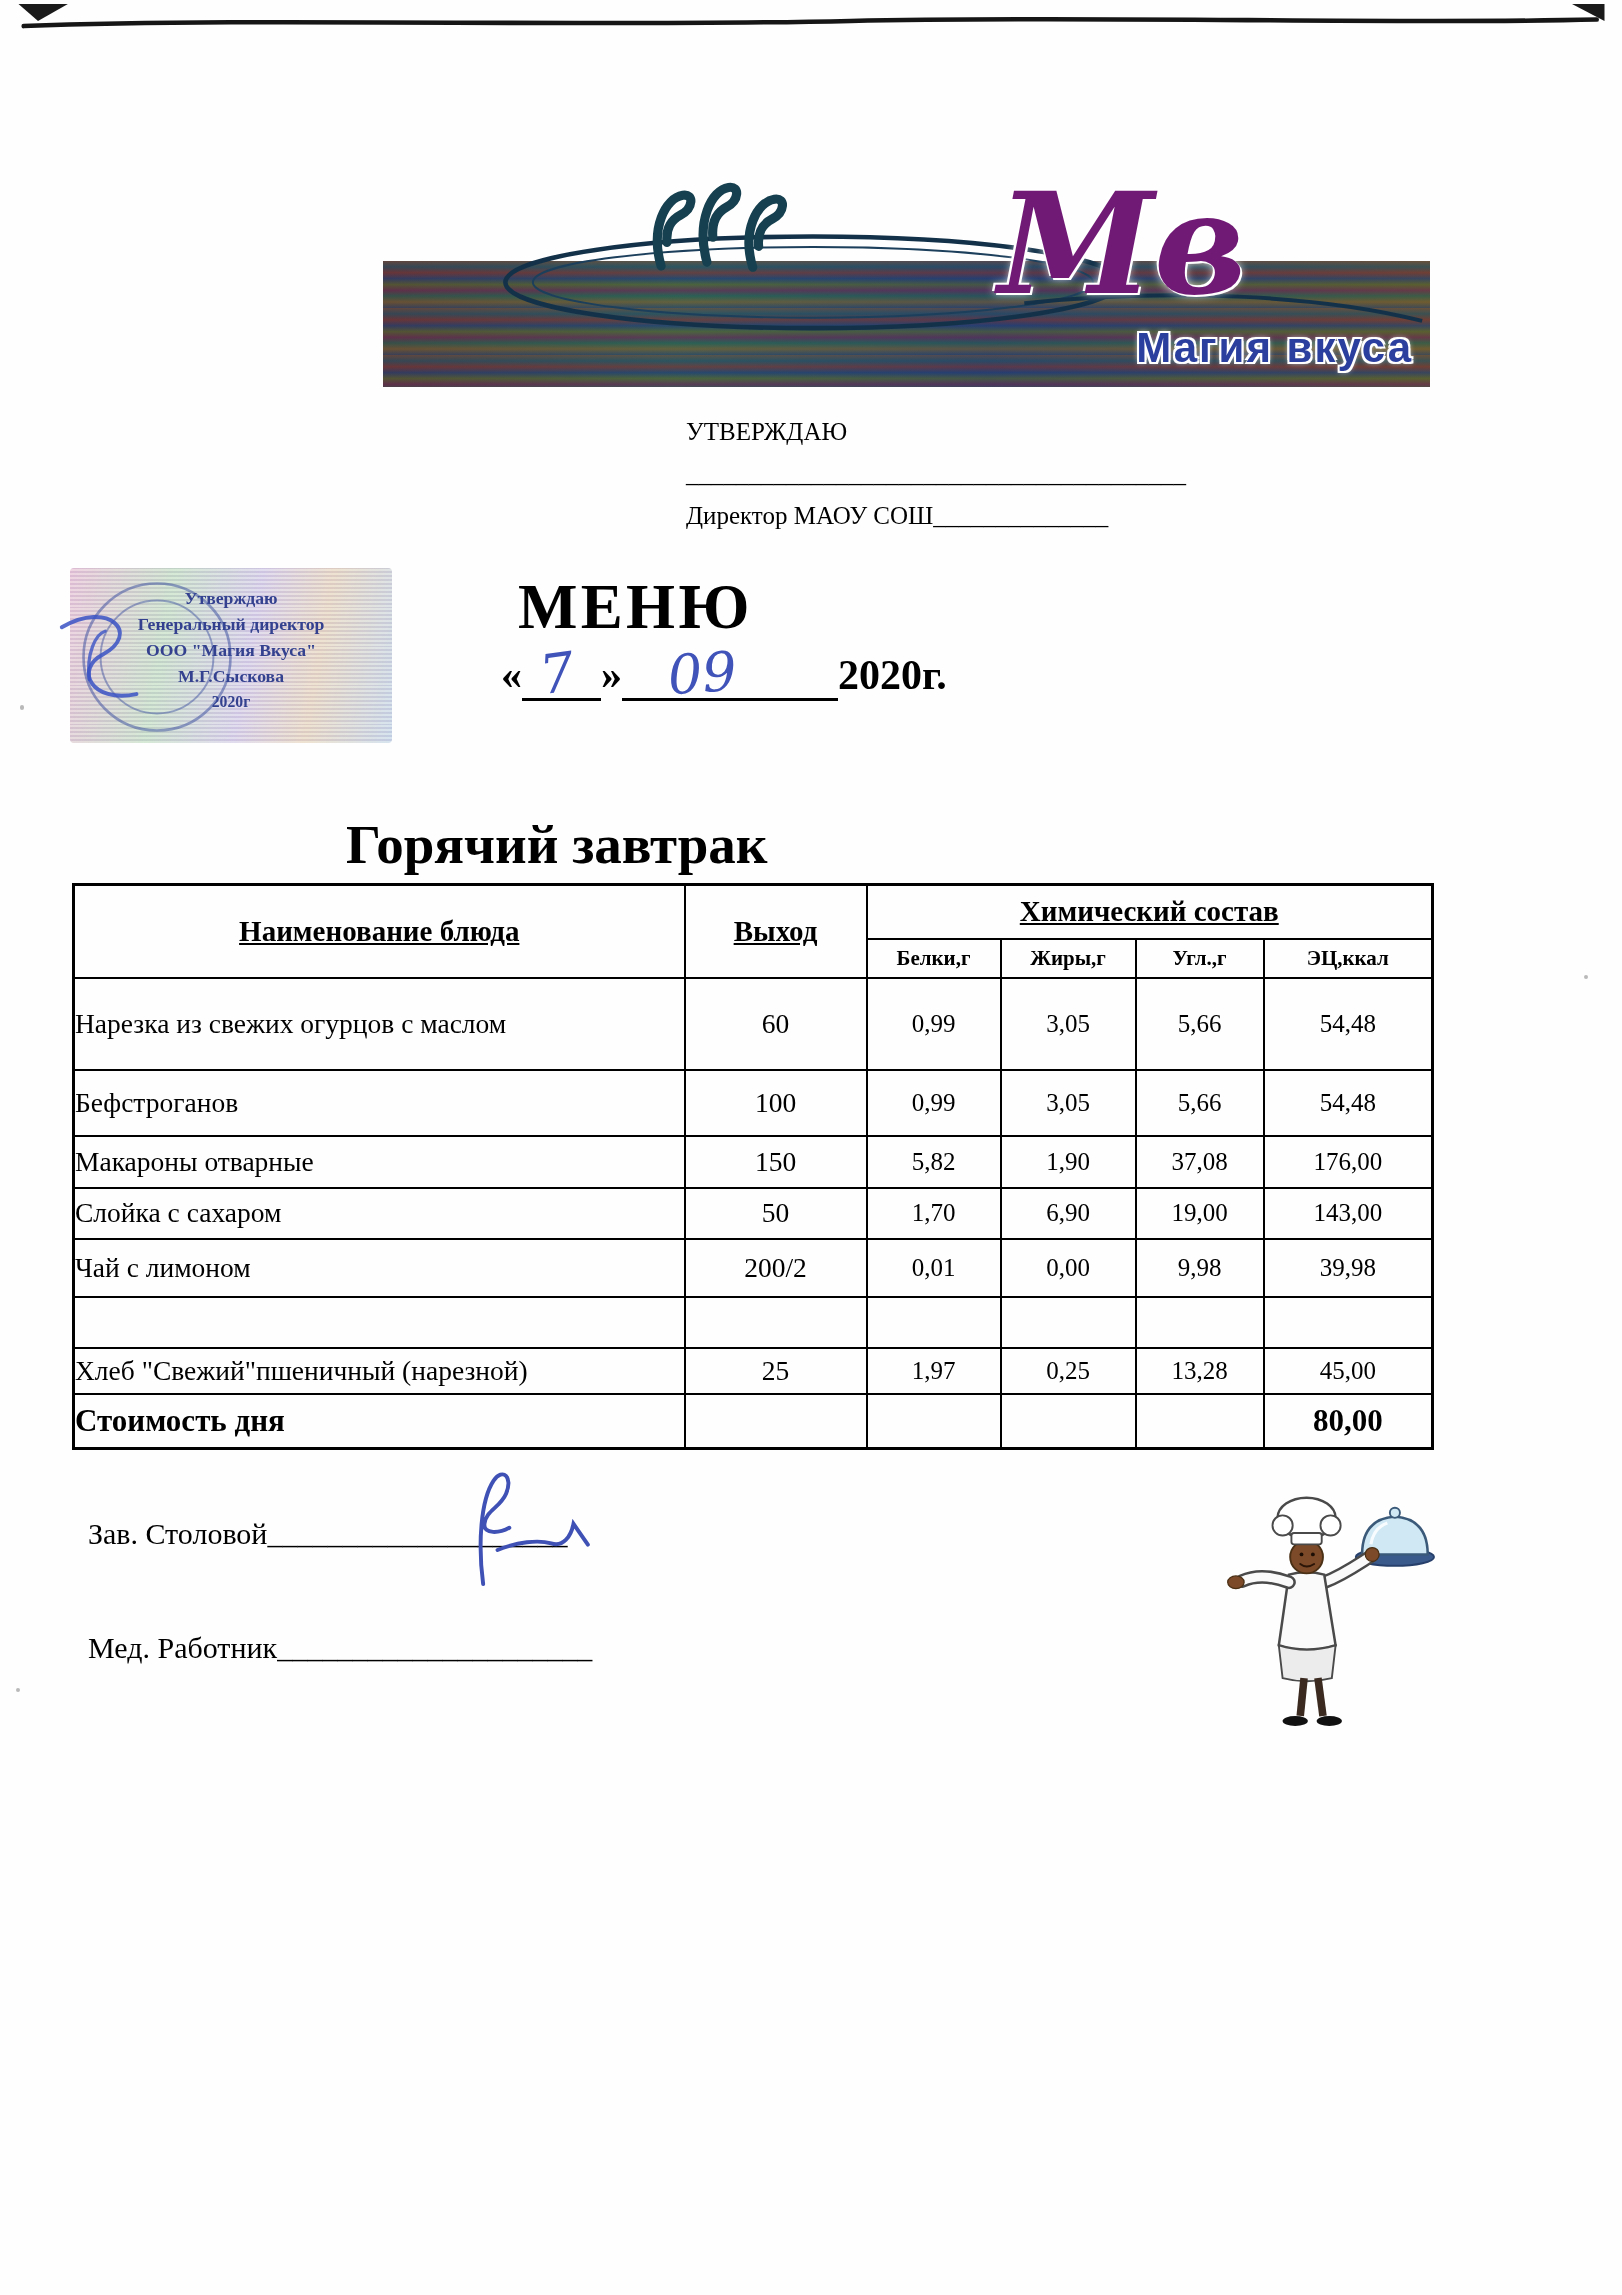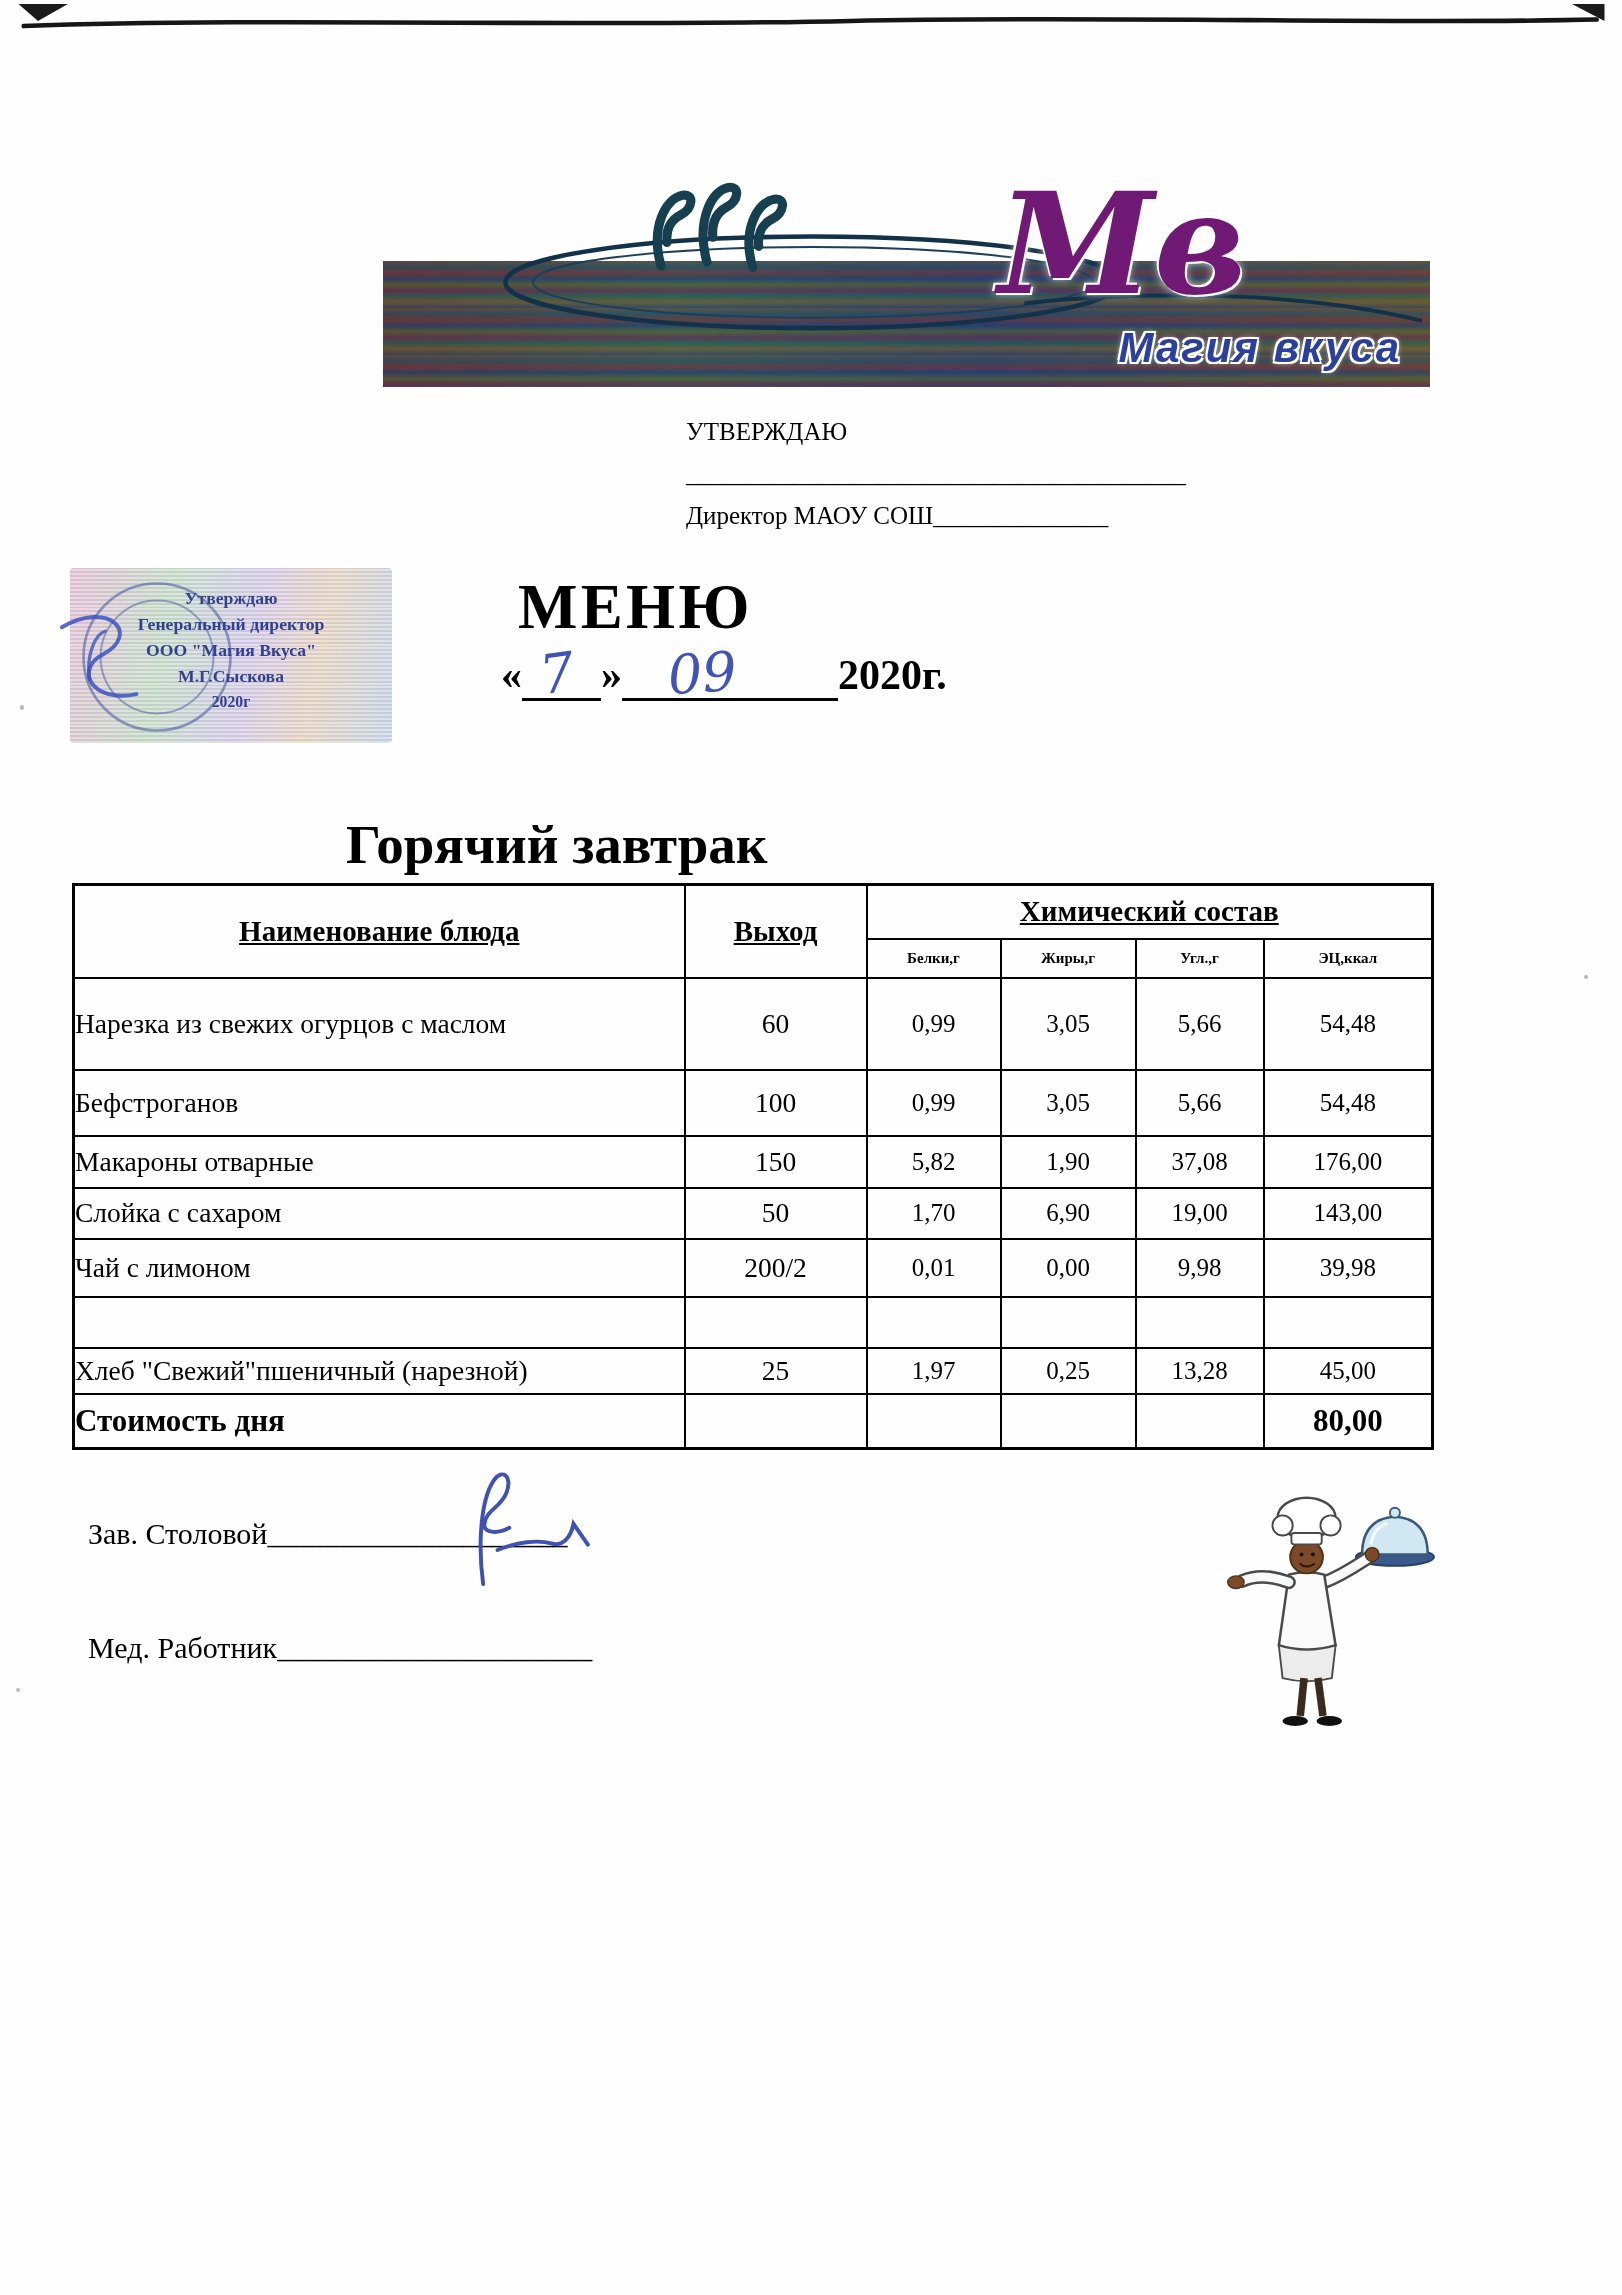--- a/index.html
+++ b/index.html
@@ -14,22 +14,22 @@
   .banner{position:absolute;left:383px;top:169px;width:1047px;height:226px;}
   .stripe{
     position:absolute;left:0;top:92px;width:1047px;height:126px;
     background:
       linear-gradient(90deg, rgba(70,30,40,.35), rgba(30,70,70,.25) 28%, rgba(30,40,95,.35) 58%, rgba(90,60,25,.3) 100%),
       repeating-linear-gradient(180deg,
         #6e5a4a 0px,#2e5a6a 5.9px,#7a4040 11.8px,#2a4a7a 17.7px,
         #5a6e3a 23.6px,#6a3a5a 29.4px,#2e6a5a 35px,#7a6a3a 41px,#34506e 47px);
   }
   .brand-text{
-    position:absolute;right:29px;top:63px;
-    font-family:"Liberation Sans", sans-serif;font-weight:bold;font-style:italic;
+    position:absolute;right:17px;top:63px;
+    font-family:"Liberation Sans", sans-serif;font-weight:bold;
     font-size:42px;letter-spacing:2px;color:#2b3f9e;
     text-shadow:-2px -2px 0 #fff,2px -2px 0 #fff,-2px 2px 0 #fff,2px 2px 0 #fff,0 0 6.5px #fff;
   }
   .banner-art{position:absolute;left:0;top:0;}
   .monogram{
     position:absolute;left:615px;top:3.9px;
     font-family:"DejaVu Serif", serif;font-style:italic;font-weight:bold;
     font-size:141px;line-height:1;color:#701a75;
     text-shadow:2px 2px 0 #fff,-2px -2px 0 #fff,0 0 9.2px rgba(255,255,255,.9);
   }
@@ -63,21 +63,21 @@
   .section-title{position:absolute;left:330px;top:813px;font-size:55px;font-weight:bold;margin-left:16px;}
   
   .menu-table{
     position:absolute;left:72px;top:883px;width:1358px;
     border-collapse:collapse;table-layout:fixed;
     border:3.3px solid #000;
   }
   .menu-table th,.menu-table td{border:2px solid #000;vertical-align:middle;padding:0;}
   .menu-table th{font-weight:bold;text-align:center;}
   .th-main{font-size:29px;}
-  .th-sub{font-size:15px;}
+  .th-sub{font-size:21px;}
   .cell-name{font-size:27.5px;text-align:left;padding-left:9.2px;}
   .cell-out{font-size:27.5px;text-align:center;}
   .cell-num{font-size:25px;text-align:center;}
   .row-total .cell-name{font-size:31px;font-weight:bold;}
   .row-total .cell-num{font-size:31px;font-weight:bold;}
   
   .sig-row{position:absolute;left:88px;font-size:30px;}
   .sig-1{top:1517px;}
   .sig-2{top:1631px;}
   .sig-svg{position:absolute;left:419px;top:1466px;}

